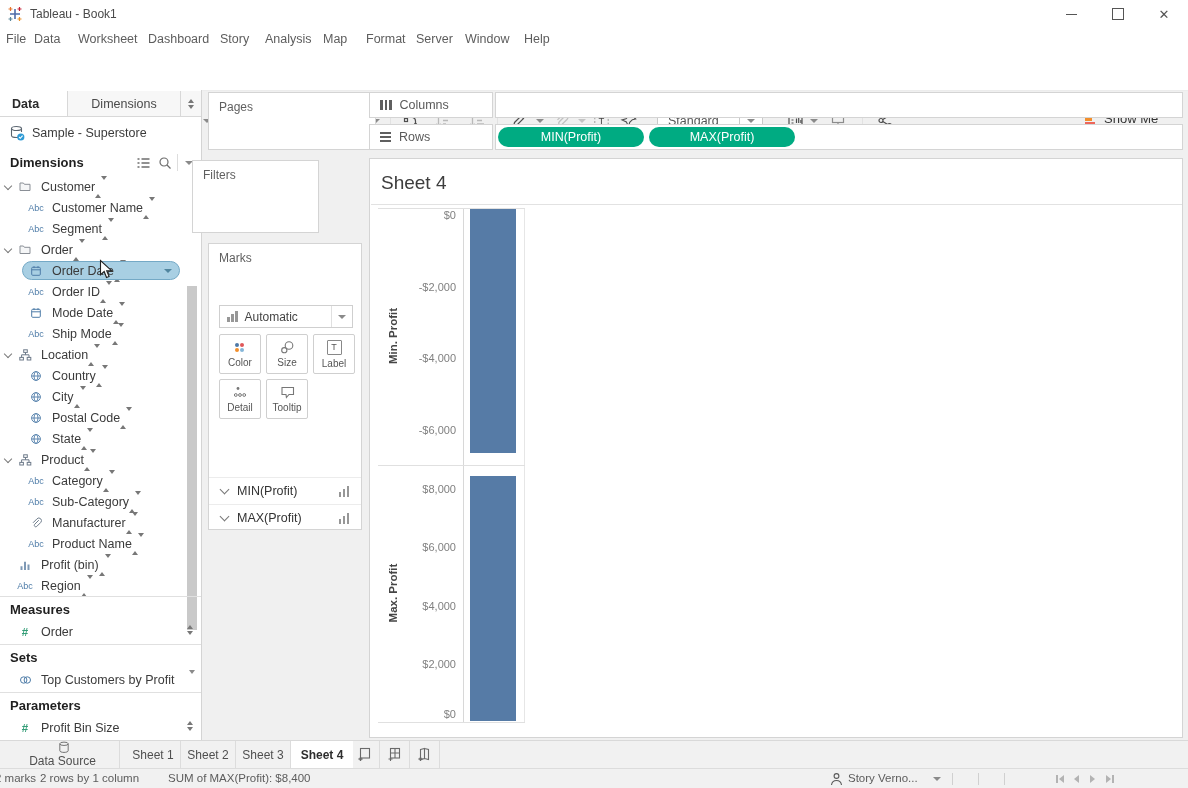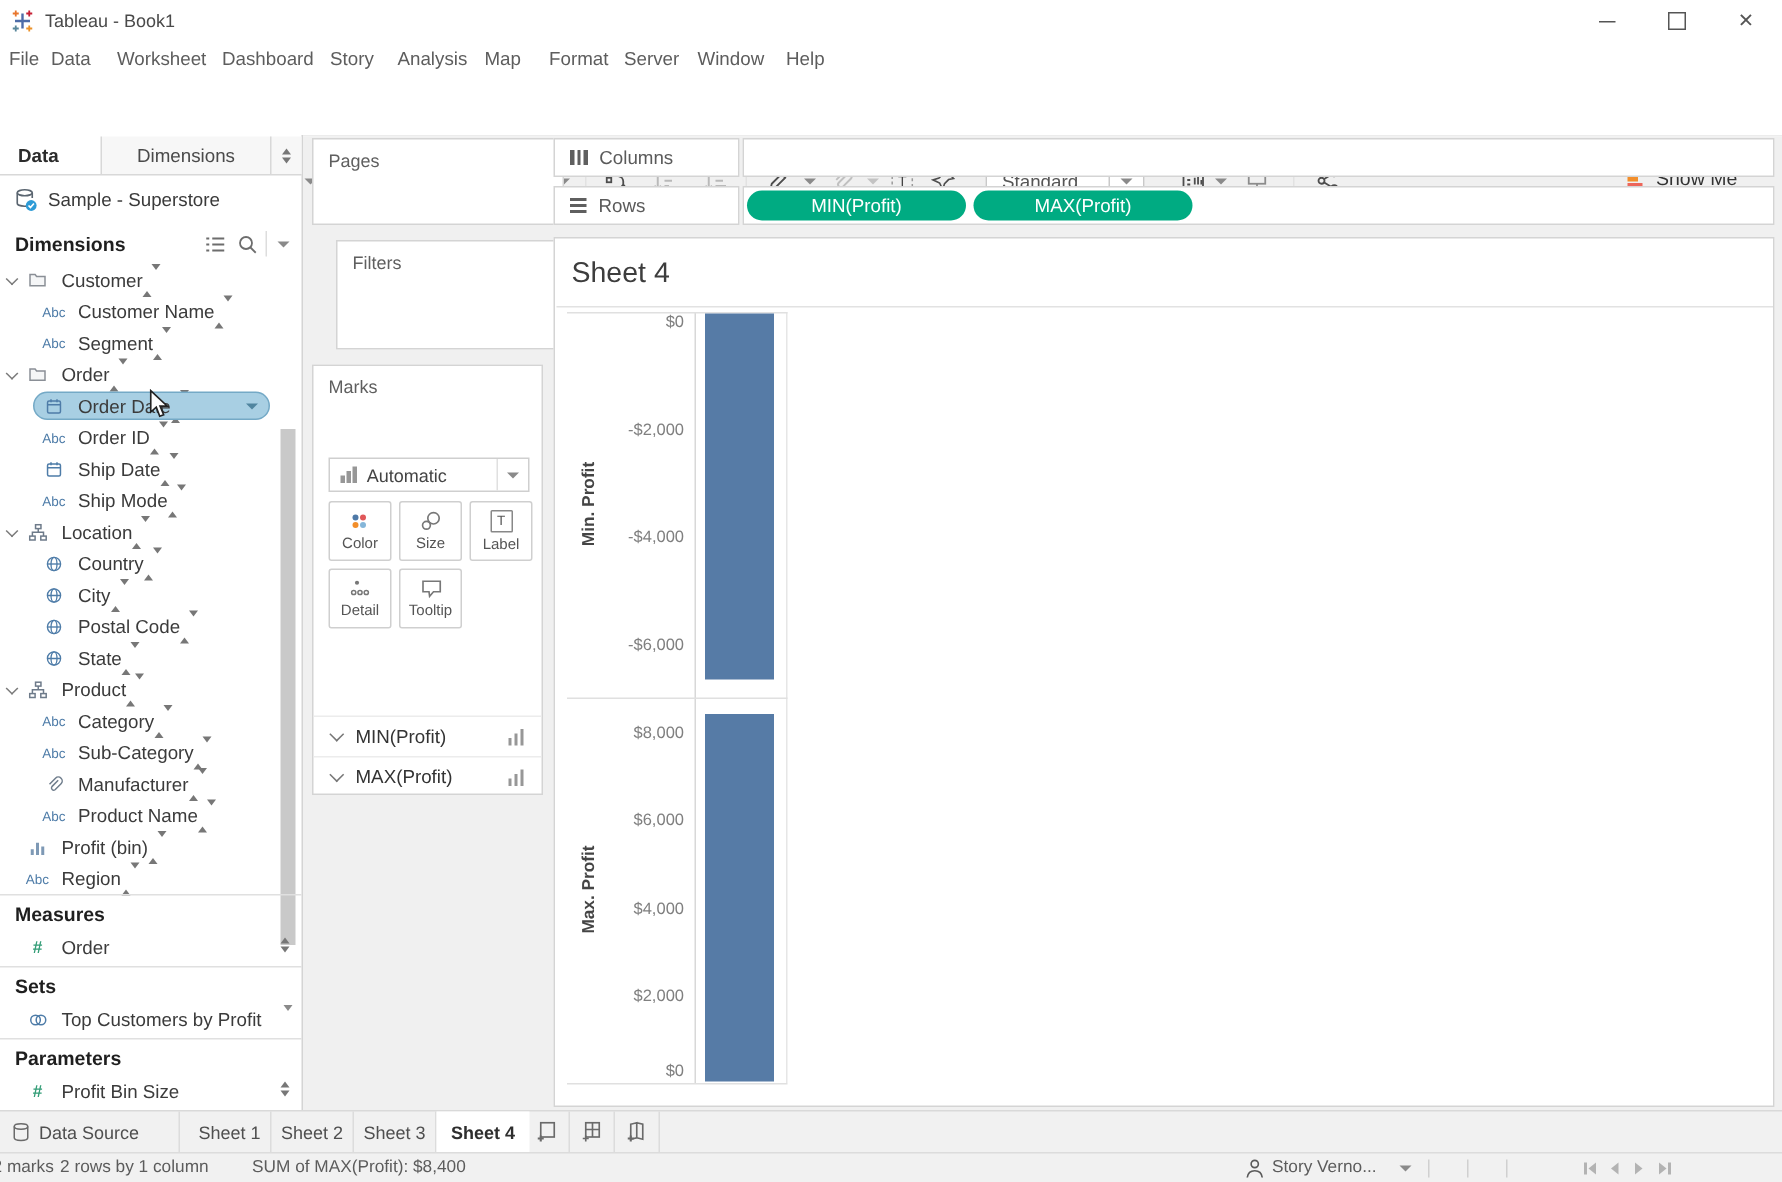--- a/index.html
+++ b/index.html
@@ -143,21 +143,21 @@
   .tickhost div{position:absolute;right:0;font-size:11px;color:#808080;white-space:nowrap;}
   .ticks1 div:nth-of-type(1){top:50px}.ticks1 div:nth-of-type(2){top:122px}
   .ticks1 div:nth-of-type(3){top:193px}.ticks1 div:nth-of-type(4){top:265px}
   .ticks2 div:nth-of-type(1){top:324px}.ticks2 div:nth-of-type(2){top:382px}
   .ticks2 div:nth-of-type(3){top:441px}.ticks2 div:nth-of-type(4){top:499px}
   .ticks2 div:nth-of-type(5){top:549px}
   .axtitle{position:absolute;font-size:11.5px;font-weight:bold;color:#454545;transform:translate(-50%,-50%) rotate(-90deg);white-space:nowrap;}
 
   
   .tabbar{position:absolute;left:0;top:740px;width:1188px;height:28px;background:#f1f1f1;border-top:1px solid #d9d9d9;box-sizing:border-box;}
-  .dstab{position:absolute;left:0;top:0;width:120px;height:27px;display:flex;align-items:center;border-right:1px solid #dcdcdc;box-sizing:border-box;}
+  .dstab{position:absolute;left:0;top:0;width:120px;height:27px;display:flex;align-items:center;border-right:1px solid #dcdcdc;box-sizing:border-box;flex-direction:column;}
   .dstab span{font-size:12px;color:#4f4f4f;margin-left:6px;}
   .sheettabs{position:absolute;left:126px;top:0;height:27px;display:flex;}
   .stab{width:55px;height:27px;display:flex;align-items:center;justify-content:center;font-size:12px;color:#4f4f4f;border-right:1px solid #dcdcdc;box-sizing:border-box;}
   .stab.active{background:#fff;color:#2e2e2e;font-weight:bold;width:62px;border-right:none;}
   .newbtns{position:absolute;left:350px;top:0;height:27px;display:flex;}
   .nbtn{width:30px;height:27px;display:flex;align-items:center;justify-content:center;border-right:1px solid #dcdcdc;box-sizing:border-box;}
 
   .statusbar{position:absolute;left:0;top:768px;width:1188px;height:20px;background:#f1f1f1;border-top:1px solid #dcdcdc;box-sizing:border-box;font-size:11.5px;color:#5c5c5c;}
   .statusbar .st{position:absolute;top:3px;white-space:nowrap;}
   .st-sep{position:absolute;top:4px;width:1px;height:12px;background:#d0d0d0;}
@@ -483,21 +483,21 @@
           <span class="icwrap">
 
             <svg class="ic ic-cal" width="12" height="12" viewBox="0 0 12 12">
               <g stroke="#4e7ca8" stroke-width="1" fill="none">
                 <rect x="1.7" y="2.3" width="8.6" height="8" rx="1"></rect>
                 <path d="M1.7 4.8h8.6M4 1.1v2M8 1.1v2"></path>
               </g>
             </svg>
 
           </span>
-          <span class="flabel">Ship Date</span>
+          <span class="flabel">Mode Date</span>
 
           <span class="spinner"><span class="tri-up"></span><span class="tri-dn"></span></span>
         </div>
 
         <div class="frow lvl1 abc">
 
           <span class="icwrap">
             <span class="ic ic-abc">Abc</span>
 
           </span>
@@ -743,21 +743,21 @@
       </div>
   </div>
 
   <svg class="cursor" width="15" height="21" viewBox="0 0 15 21">
     <path d="M1.5 1.5v14.2l3.7-3.2 2.3 6 2.6-1-2.4-5.8h4.8z" fill="#fdfdfd" stroke="#222" stroke-width="1.1"></path>
     </svg>
 
   <div class="card" style="left:208px;top:92px;width:168px;height:58px">
     <span class="card-label">Pages</span>
   </div>
-  <div class="card" style="left:224px;top:160px;width:154px;height:73px">
+  <div class="card" style="left:192px;top:160px;width:127px;height:73px">
     <span class="card-label">Filters</span>
   </div>
 
   <div class="card" style="left:208px;top:243px;width:154px;height:287px">
     <span class="card-label">Marks</span>
     <div class="auto-box">
       <span class="bglyph">
           <i></i>
           <i></i>
           <i></i>

